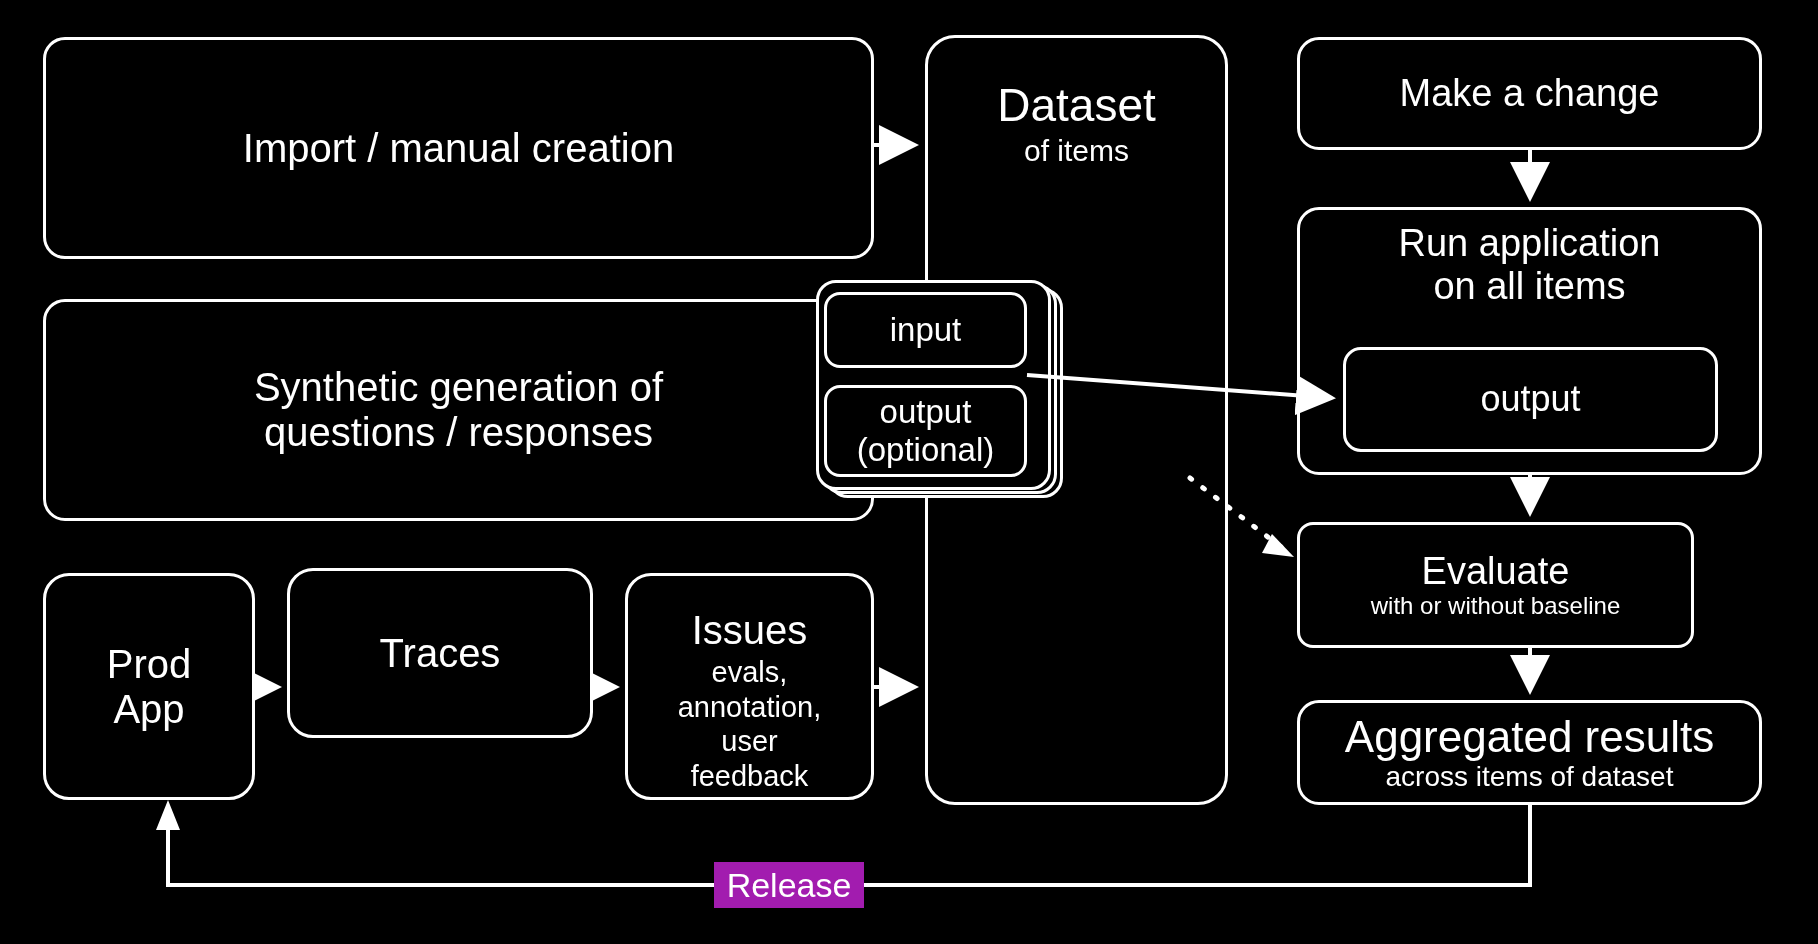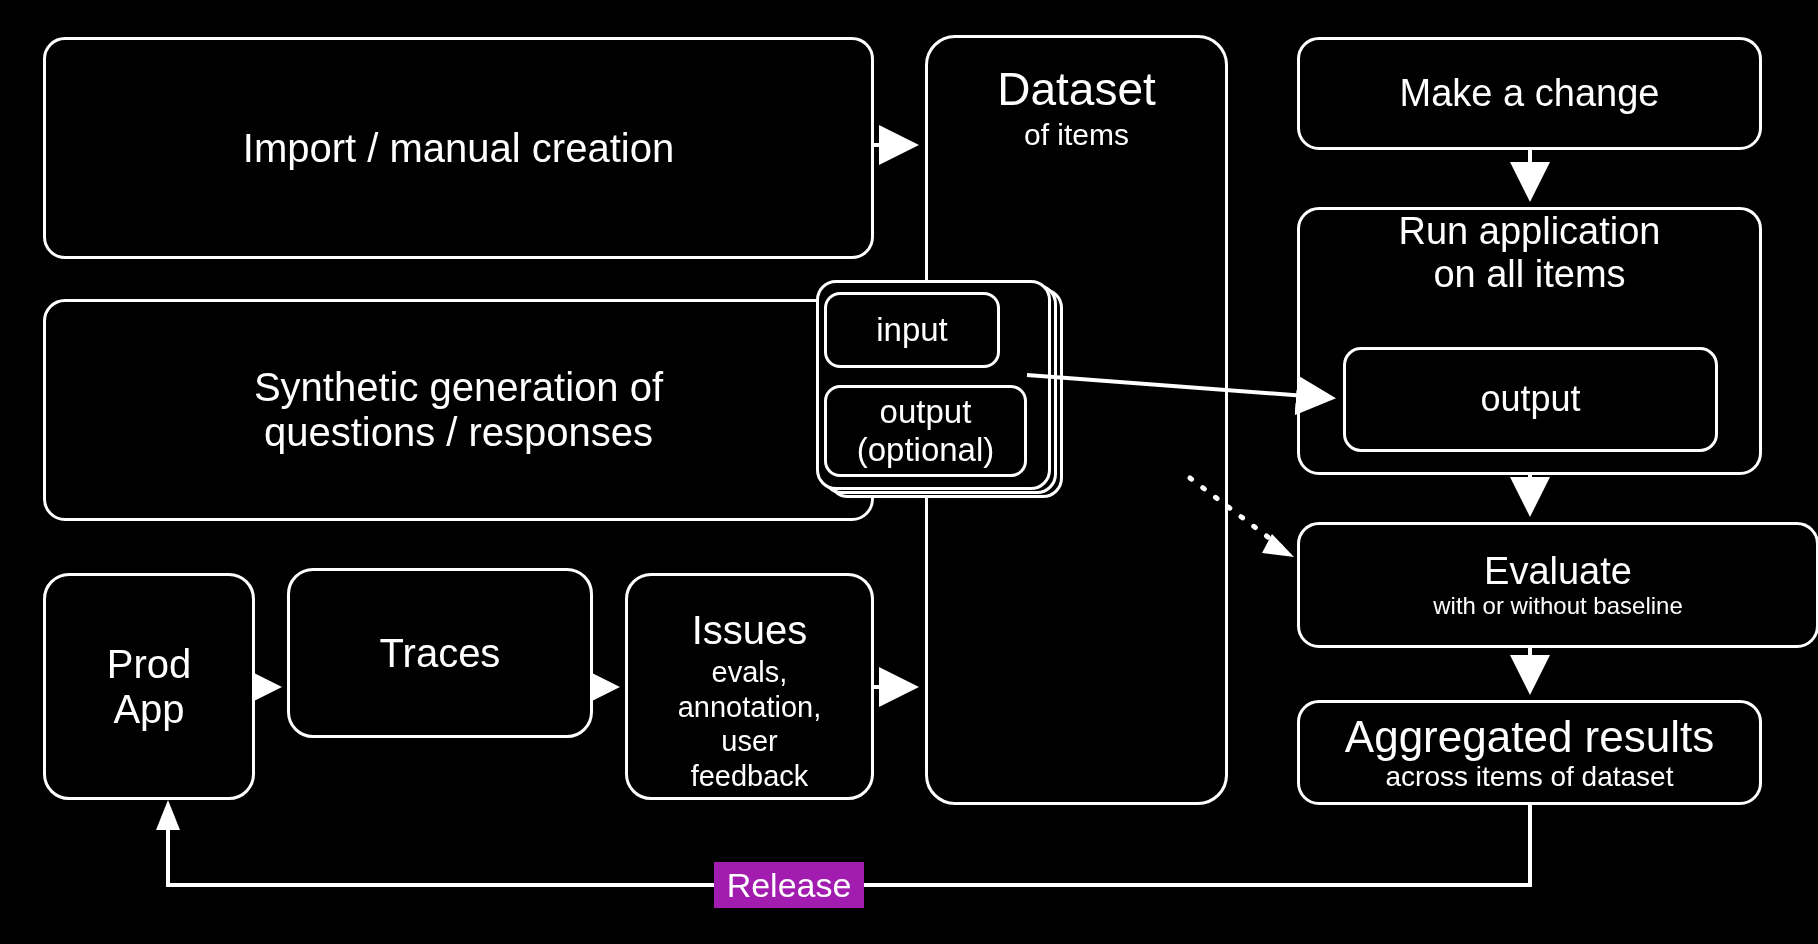--- a/index.html
+++ b/index.html
@@ -52,21 +52,21 @@
   #node-issues .sub   { font-size: 29px; line-height: 1.2; margin-top: 2px; }
 
   
   #node-dataset {
     left: 925px; top: 35px; width: 303px; height: 770px;
     border-radius: 30px;
     justify-content: flex-start;
     padding-top: 26px;
     z-index: 2;
   }
-  #node-dataset .title { font-size: 46px; }
+  #node-dataset .title { font-size: 46px; margin-top: 16px; }
   #node-dataset .sub   { font-size: 30px; margin-top: 2px; }
 
   
   .stack-shadow {
     position: absolute;
     box-sizing: border-box;
     border: 3px solid #ffffff;
     border-radius: 20px;
     background: #000000;
     z-index: 3;
@@ -76,46 +76,46 @@
   #stack-front {
     position: absolute;
     left: 816px; top: 280px; width: 235px; height: 210px;
     box-sizing: border-box;
     border: 3px solid #ffffff;
     border-radius: 20px;
     background: #000000;
     z-index: 4;
   }
   #node-input {
-    left: 824px; top: 292px; width: 176px; height: 76px;
+    left: 824px; top: 292px; width: 203px; height: 76px;
     border-radius: 16px; z-index: 5;
   }
   #node-input .title { font-size: 33px; }
   #node-item-output {
     left: 824px; top: 385px; width: 203px; height: 92px;
     border-radius: 16px; z-index: 5;
   }
   #node-item-output .title { font-size: 33px; line-height: 1.14; }
 
   
   #node-make-change { left: 1297px; top: 37px;  width: 465px; height: 113px; }
   #node-make-change .title { font-size: 38px; }
 
   #node-run-app {
     left: 1297px; top: 207px; width: 465px; height: 268px;
-    justify-content: flex-start; padding-top: 0;
+    justify-content: flex-start; padding-top: 12px;
   }
   #node-run-app .title { font-size: 38px; }
   #node-run-output {
     left: 1343px; top: 347px; width: 375px; height: 105px;
     border-radius: 18px; z-index: 5;
   }
   #node-run-output .title { font-size: 36px; }
 
-  #node-evaluate    { left: 1297px; top: 522px; width: 522px; height: 126px; }
+  #node-evaluate    { left: 1297px; top: 522px; width: 397px; height: 126px; border-radius: 16px; }
   #node-evaluate .title { font-size: 38px; }
   #node-evaluate .sub   { font-size: 24px; }
 
   #node-aggregated  { left: 1297px; top: 700px; width: 465px; height: 105px; }
   #node-aggregated .title { font-size: 44px; }
   #node-aggregated .sub   { font-size: 28px; }
 
   
   #wires {
     position: absolute;

